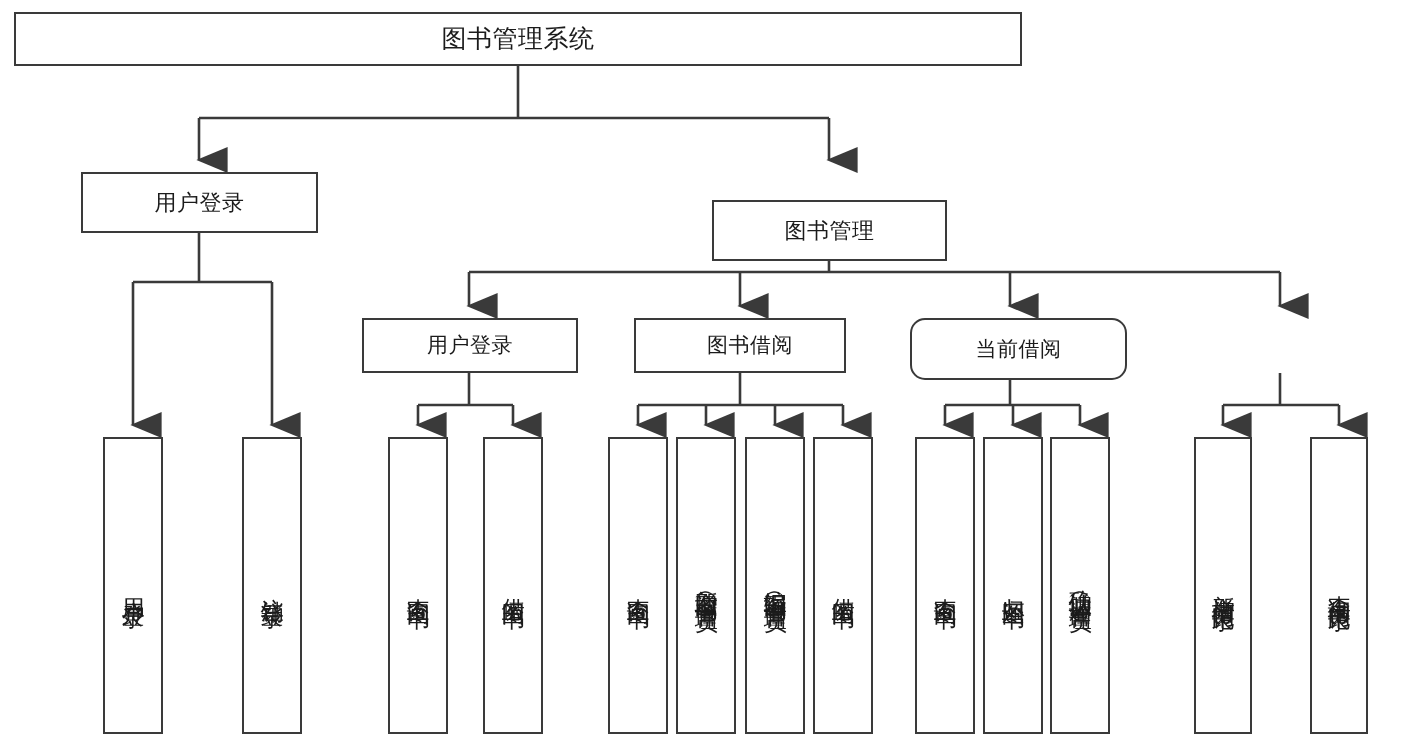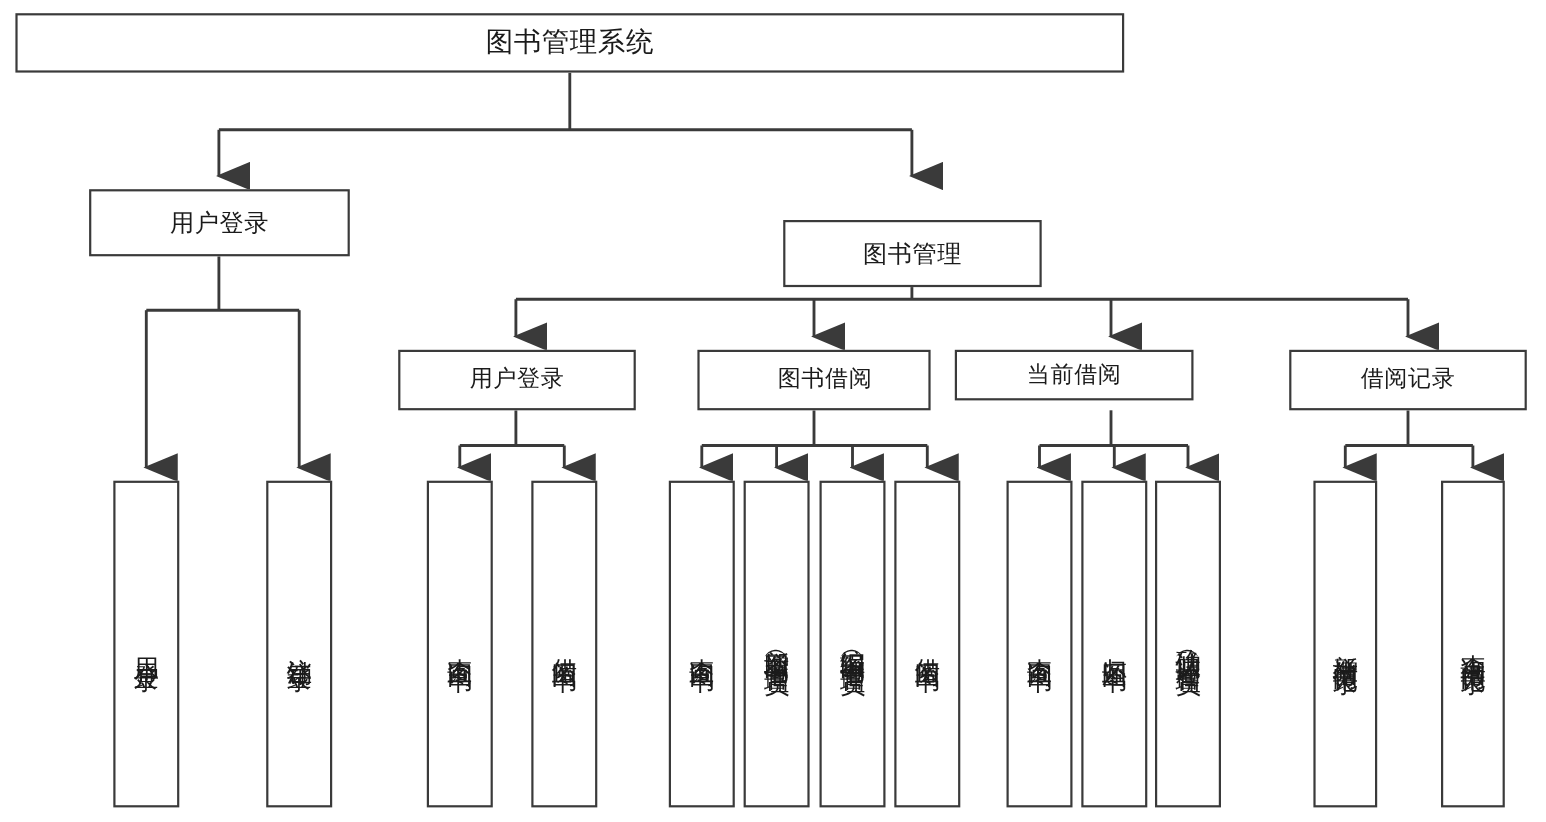--- a/index.html
+++ b/index.html
@@ -139,27 +139,24 @@
   </div>
 
   <div class="node horiz l3" style="left:362px; top:318px; width:216px; height:55px;">
     <span class="lbl">用户登录</span>
   </div>
 
   <div class="node horiz l3" style="left:634px; top:318px; width:212px; height:55px;padding-left:20px;">
     <span class="lbl">图书借阅</span>
   </div>
 
-  <div class="node horiz l3" style="left:868px; top:318px; width:217px; height:46px;">
+  <div class="node horiz l3" style="left:910px; top:318px; width:217px; height:62px;border-radius:15px;">
     <span class="lbl">当前借阅</span>
   </div>
 
-  <div class="node horiz l3" style="left:1172px; top:318px; width:216px; height:55px;">
-    <span class="lbl">借阅记录</span>
-  </div>
 
   <div class="node vert" style="left:103px; top:437px; width:60px; height:297px;">
     <span class="lbl">用户登录</span>
   </div>
 
   <div class="node vert" style="left:242px; top:437px; width:60px; height:297px;">
     <span class="lbl">注销登录</span>
   </div>
 
   <div class="node vert" style="left:388px; top:437px; width:60px; height:297px;">

